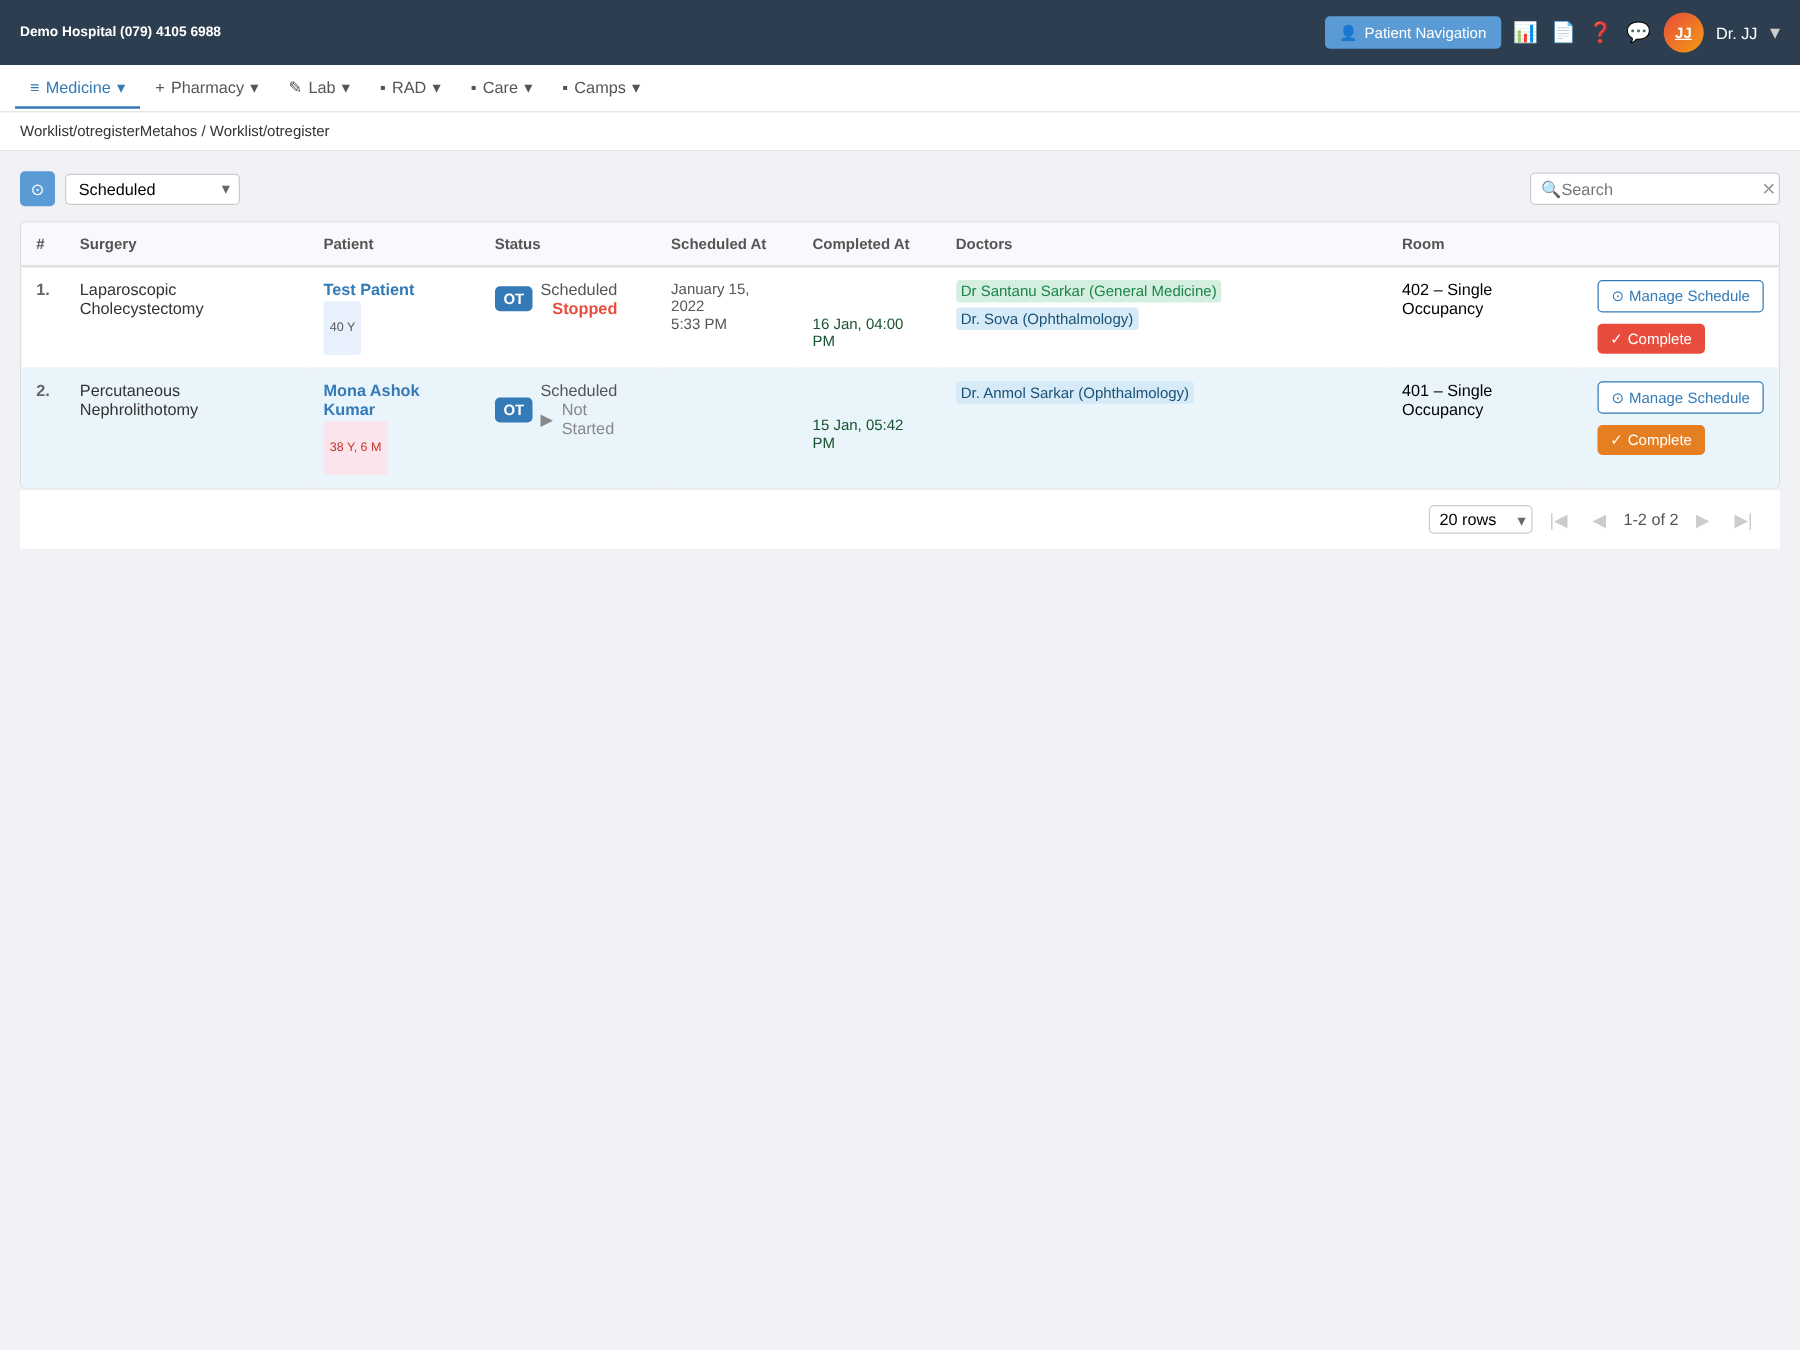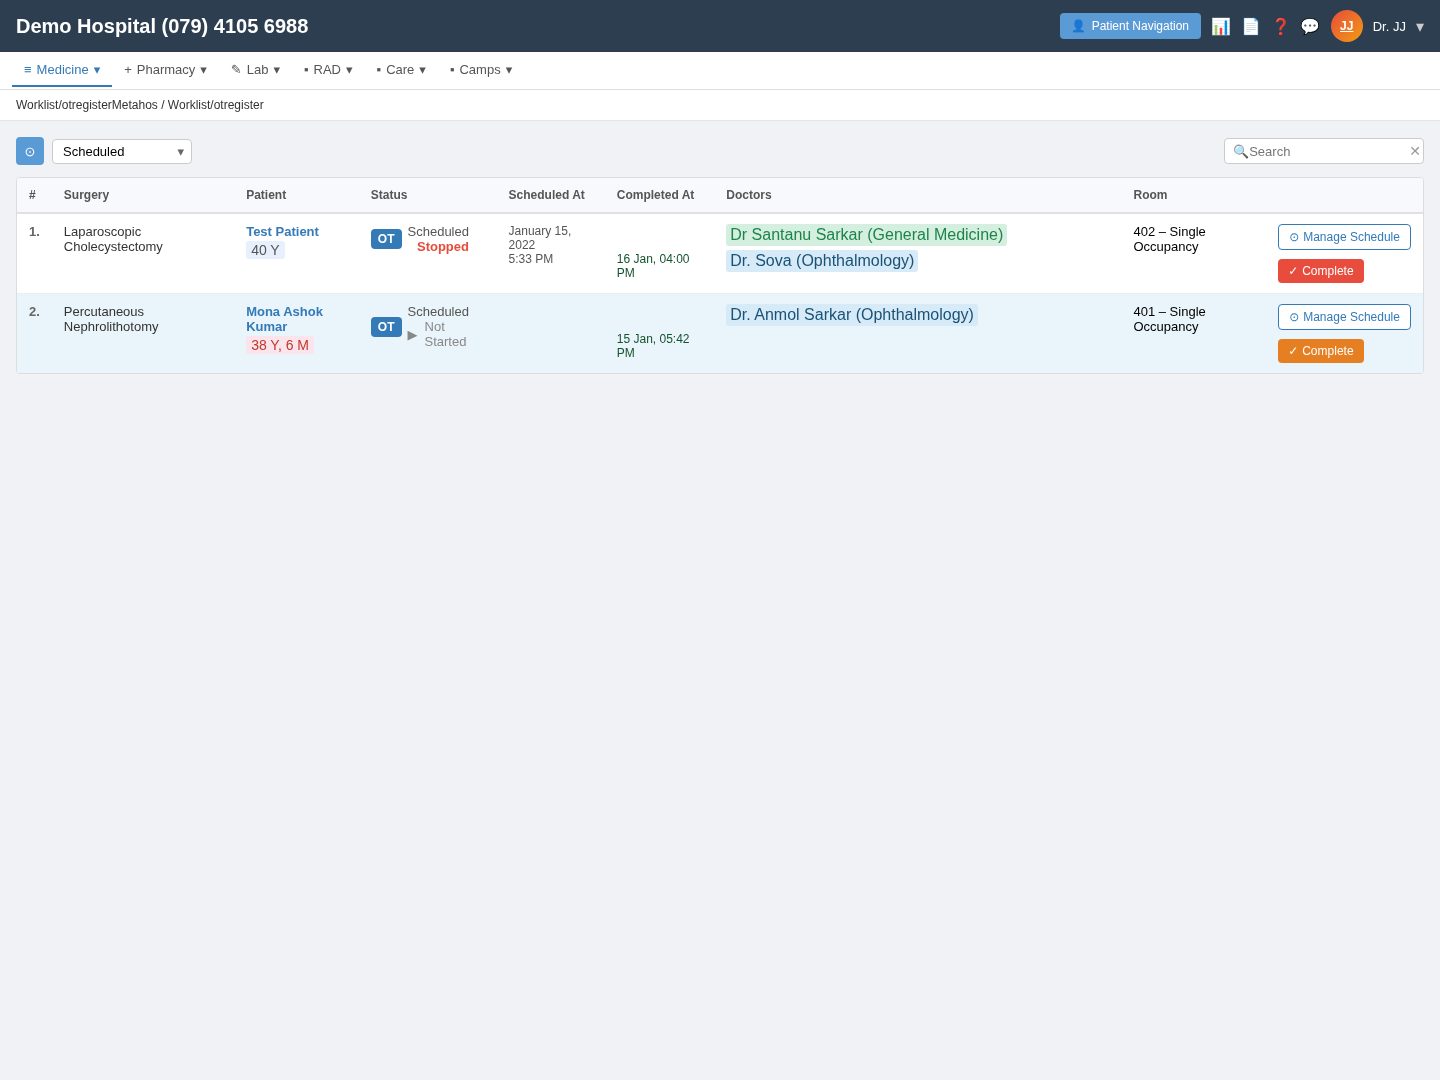--- a/index.html
+++ b/index.html
@@ -8,21 +8,21 @@
     
     .header {
       background: #2c3e50;
       color: white;
       display: flex;
       align-items: center;
       justify-content: space-between;
       padding: 0 16px;
       height: 52px;
     }
-    .header-title { font-size: 20px; font-weight: bold; }
+    .header-title { font-size: 11px; font-weight: bold; }
     .header-right { display: flex; align-items: center; gap: 10px; }
     .patient-nav-btn {
       background: #5b9bd5;
       color: white;
       border: none;
       padding: 6px 12px;
       border-radius: 4px;
       cursor: pointer;
       font-size: 12px;
       display: flex; align-items: center; gap: 5px;
@@ -165,22 +165,22 @@
 
     .row-num { color: #666; font-weight: bold; }
     .surgery-name { color: #333; }
 
     .patient-name { color: #337ab7; cursor: pointer; font-weight: bold; }
     .patient-age-badge {
       display: inline-block;
       background: #e8f0fe;
       color: #555;
       border-radius: 3px;
-      padding: 1px 5px;
-      font-size: 14px;
+      padding: 16px 5px;
+      font-size: 10px;
       margin-top: 2px;
     }
     .patient-age-badge.pink {
       background: #fce4ec;
       color: #c0392b;
     }
 
     .ot-badge {
       display: inline-block;
       background: #337ab7;
@@ -198,21 +198,21 @@
 
     .scheduled-at { color: #555; font-size: 12px; }
     .completed-at { color: #14532d; font-size: 12px; margin-top: 28px; }
 
     .doctor-badge {
       display: inline-block;
       background: #d4efdf;
       color: #1e8449;
       border-radius: 3px;
       padding: 2px 4px;
-      font-size: 16px;
+      font-size: 12px;
       margin-bottom: 4px;
     }
     .doctor-badge.blue {
       background: #d6eaf8;
       color: #1a5276;
     }
 
     .room-text { color: #000000; font-size: 13px; }
 
     .btn-manage {
@@ -465,14 +465,30 @@
                 <span>✓</span>
                 <span>Complete</span>
               </button>
             </div>
           </td>
         </tr>
       </tbody>
     </table>
   </div>
 
+  <div class="pagination-bar">
+    <div class="rows-select-wrapper">
+      <div class="select-wrapper">
+        <select class="rows-select">
+          <option>20 rows</option>
+          <option>50 rows</option>
+          <option>100 rows</option>
+        </select>
+      </div>
+    </div>
+    <button class="page-nav-btn" disabled="">|◀</button>
+    <button class="page-nav-btn" disabled="">◀</button>
+    <span class="page-info">1-2 of 2</span>
+    <button class="page-nav-btn" disabled="">▶</button>
+    <button class="page-nav-btn" disabled="">▶|</button>
+  </div>
 
 </div>
 
 </body></html>

